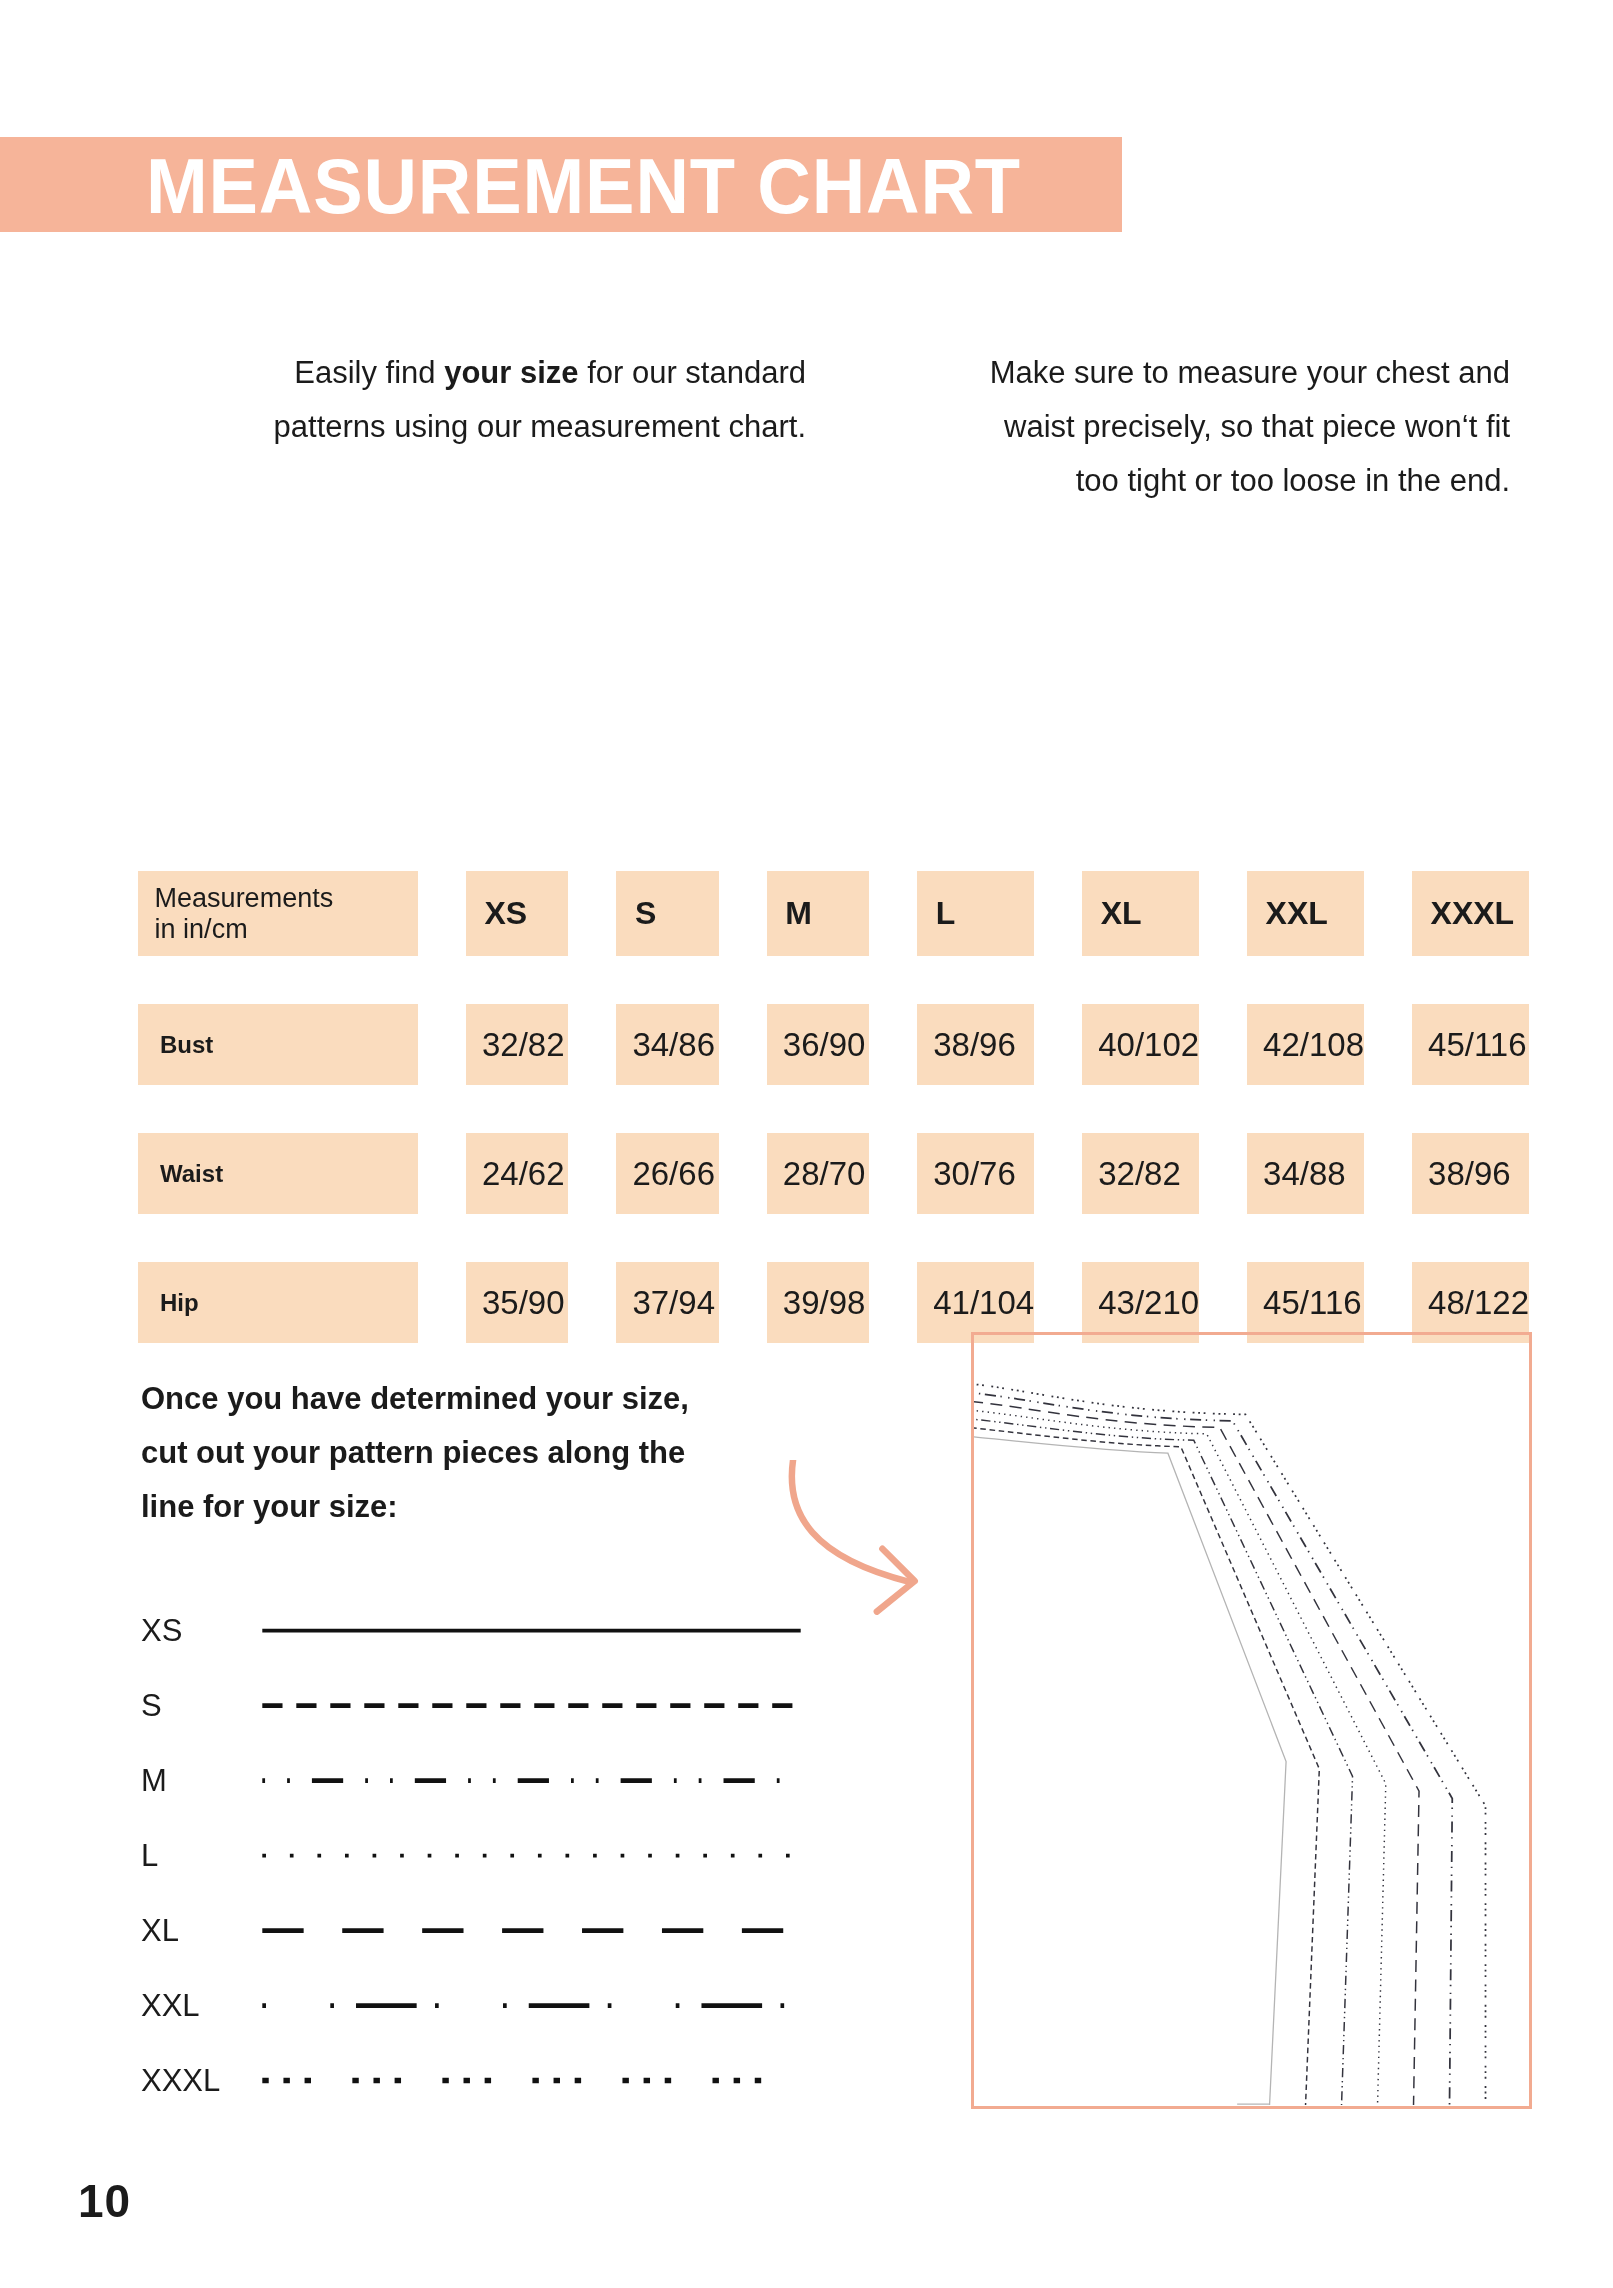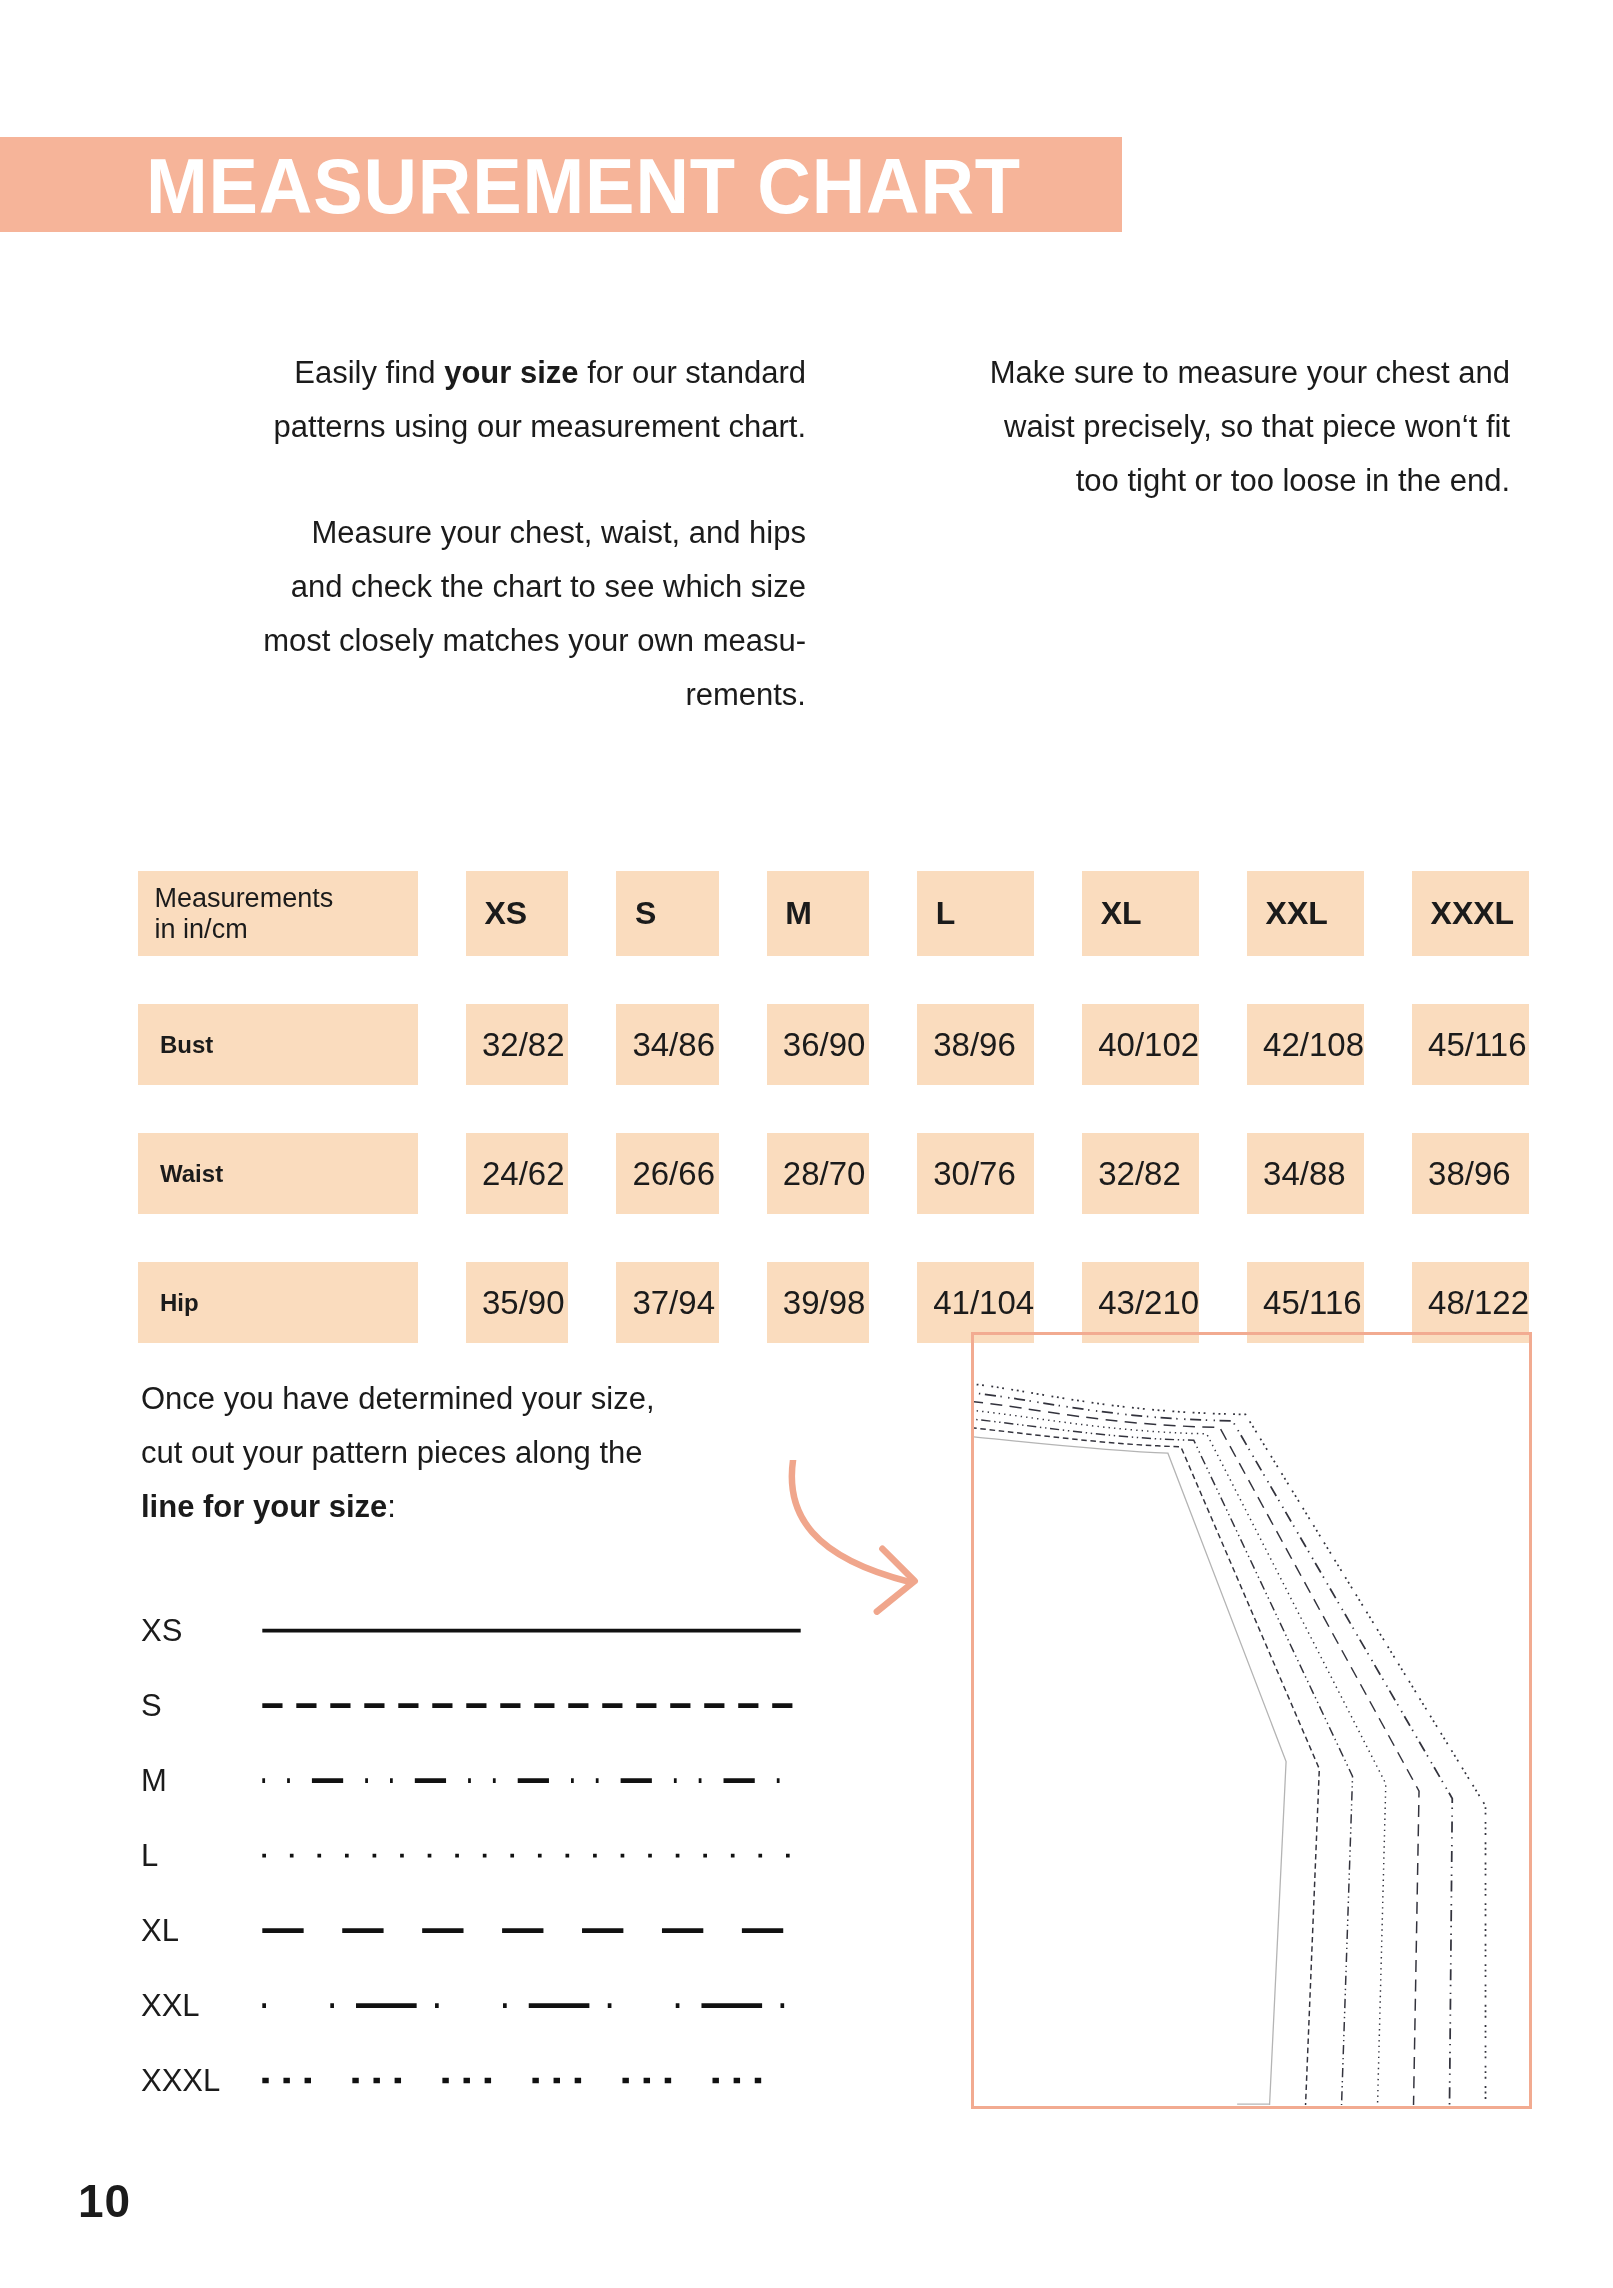--- a/index.html
+++ b/index.html
@@ -31,21 +31,21 @@
   }
   .cell {
     background:var(--cell,#fadcbe); display:flex; align-items:center;
     box-sizing:border-box; padding-left:18.5px;
   }
   .cell.corner   { font-size:27px; line-height:31px; padding-left:16.6px; }
   .cell.size-h   { font-weight:bold; font-size:32px; }
   .cell.rowlabel { font-weight:bold; font-size:24px; padding-left:22px; }
   .cell.value    { font-size:33px; padding-left:16px; }
   
-  .cut-text { position:absolute; left:141px; top:1372px; width:665px; font-size:31px; line-height:54px; }
+  .cut-text { position:absolute; left:141px; top:1372px; width:665px; font-size:31px; line-height:54px;font-weight:bold; }
   .legend { position:absolute; left:141px; top:1593px; width:683px; }
   .legend-row { display:flex; align-items:center; height:75px; }
   .legend-label { width:118px; font-size:31px; flex:0 0 118px; }
   .legend-line-svg { display:block; }
   .arrow-svg { position:absolute; left:764px; top:1460px; }
   .diagram {
     position:absolute; left:971px; top:1332px; width:561px; height:777px;
     border:3.7px solid var(--diagram-border,#f2ab91); box-sizing:border-box; overflow:hidden;
   }
   .page-number { position:absolute; left:78px; top:2174px; font-size:46px; font-weight:bold; letter-spacing:0.9px;text-align:center; }
@@ -54,21 +54,20 @@
 <body>
 
 <div class="page" style="--accent: #f6b499; --cell: #fadcbe; --diagram-border: #f2ab91;">
 
   <div class="band">
     <div class="band-title">MEASUREMENT CHART</div>
   </div>
 
   <div class="intro-col intro-left">
     <p class="para">Easily find <strong>your size</strong> for our standard<br>patterns using our measurement chart.</p>
-    <p class="para">Measure your chest, waist, and hips<br>and check the chart to see which size<br>most closely matches your own measu-<br>rements.</p>
   </div>
   <div class="intro-col intro-right">
     <p class="para">Make sure to measure your chest and<br>waist precisely, so that piece won‘t fit<br>too tight or too loose in the end.</p>
   </div>
 
   <div class="mtable">
       <div class="cell corner">Measurements<br>in in/cm</div>
       <div class="cell size-h">XS</div>
       <div class="cell size-h">S</div>
       <div class="cell size-h">M</div>

